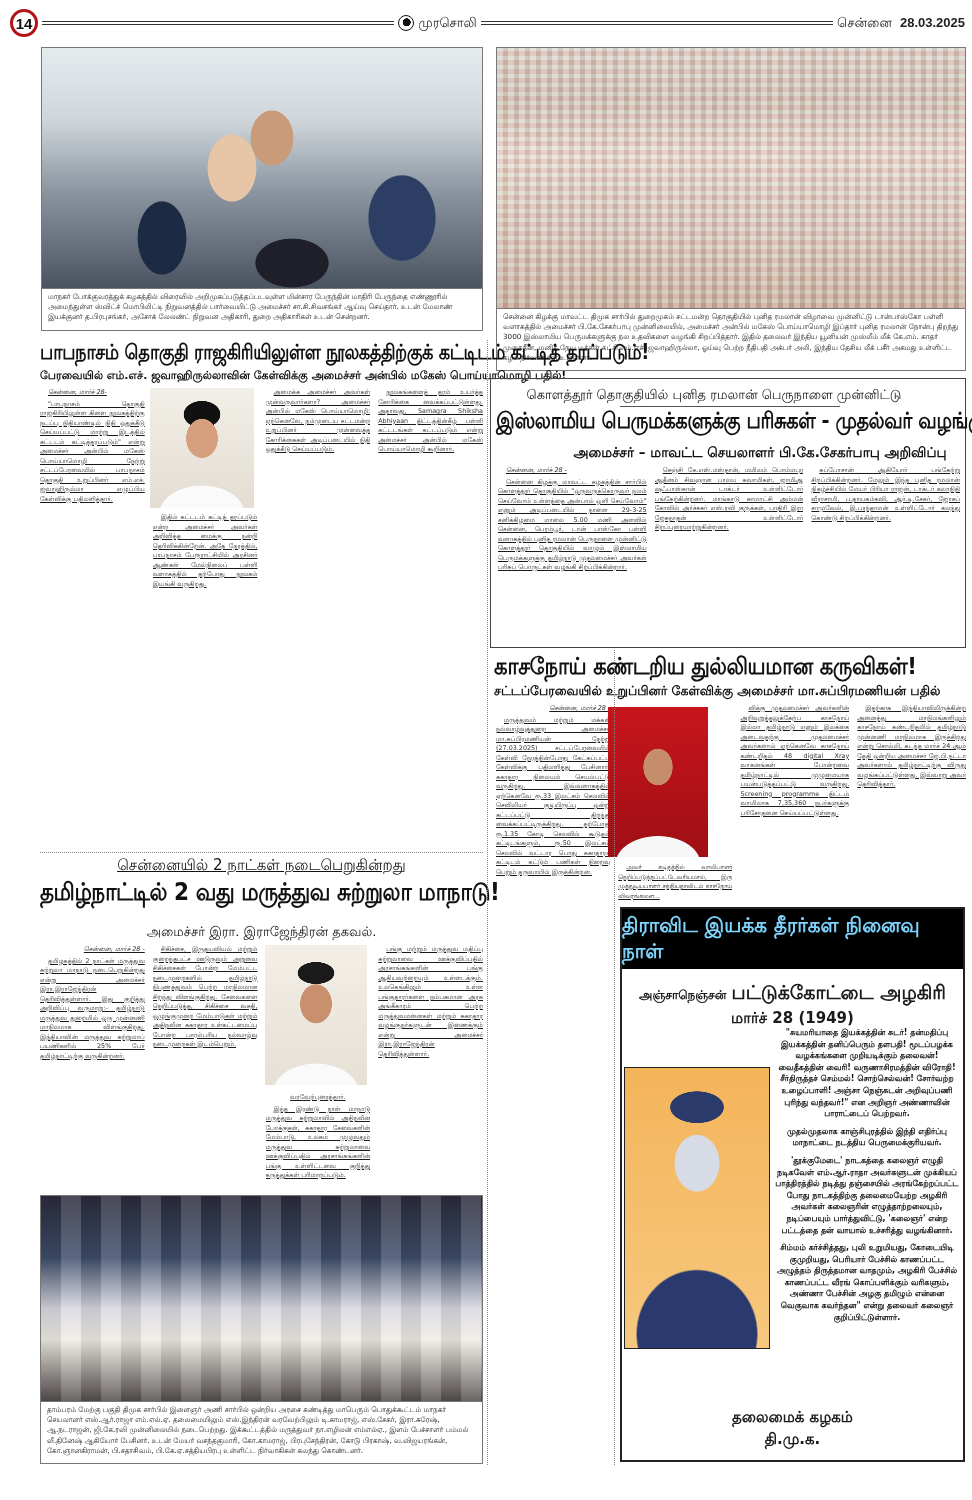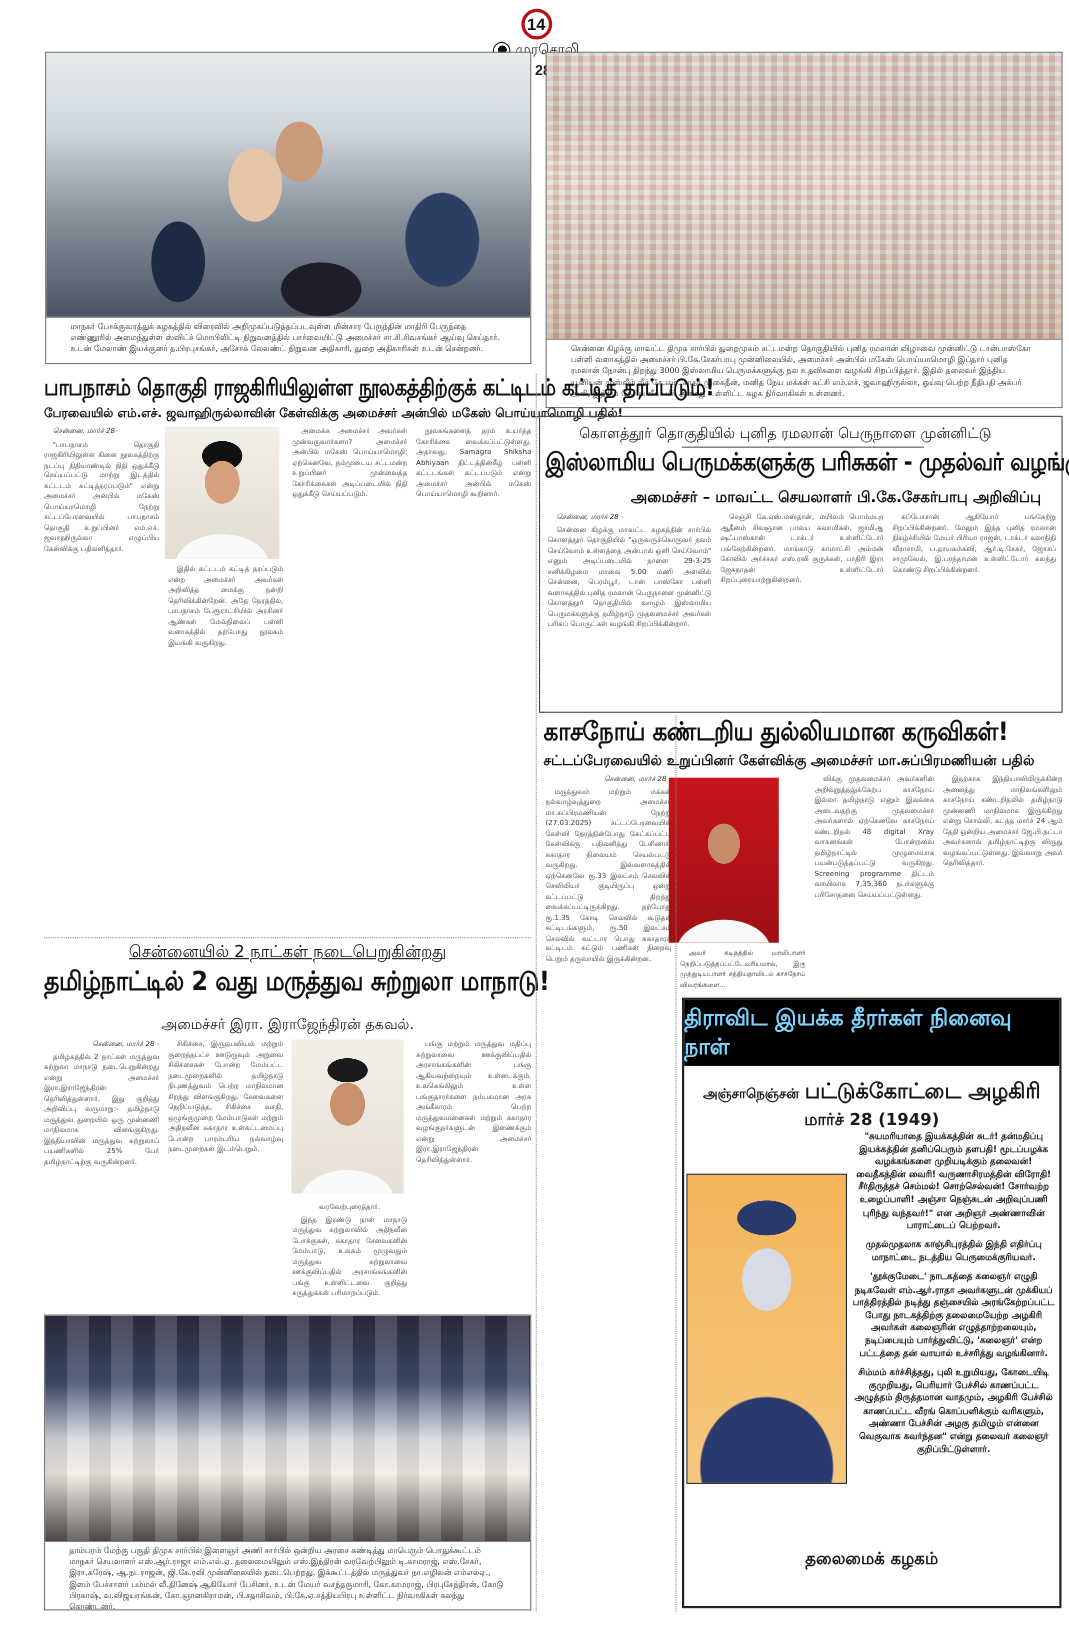--- a/index.html
+++ b/index.html
@@ -1,31 +1,31 @@
 <!DOCTYPE html>
 <html><head>
 <meta charset="utf-8">
 <style>
   * { box-sizing: border-box; margin: 0; padding: 0; }
   html, body { width: 972px; height: 1500px; background: #ffffff; overflow: hidden; }
   body { font-family: "DejaVu Sans", sans-serif; color: #1a1a1a; position: relative; }
 
   
-  .masthead { position: absolute; left: 10px; top: 8px; width: 955px; height: 30px; display: flex; align-items: center; flex-direction: column; }
+  .masthead { position: absolute; left: 10px; top: 8px; width: 955px; height: 30px; display: flex; align-items: center; }
   .page-num { width: 28px; height: 28px; border-radius: 50%; border: 3px solid #b31217; display: flex; align-items: center; justify-content: center; font: bold 15px "Liberation Sans", sans-serif; color: #111; background: #fff; flex: none; }
   .rule { flex: 1; height: 4px; border-top: 1px solid #333; border-bottom: 1px solid #333; margin: 0 4px; }
   .logo { display: flex; align-items: center; gap: 4px; font-size: 13px; color: #222; }
   .logo-mark { width: 16px; height: 16px; border-radius: 50%; border: 1.5px solid #111; background: radial-gradient(circle at 55% 45%, #111 35%, #fff 38%); }
   .dateline { font: 13px "Liberation Sans", sans-serif; color: #222; display: flex; gap: 8px; }
   .dateline b { font-weight: bold; }
   .photo { position: absolute; border: 1px solid #777; overflow: hidden; }
-  .caption { position: absolute; font-size: 7.2px; line-height: 10.2px; color: #222; padding: 3px 22px; border: 1px solid #777; border-top: none; background: #fff; overflow: hidden; }
+  .caption { position: absolute; font-size: 7.2px; line-height: 10.2px; color: #222; padding: 3px 6px; border: 1px solid #777; border-top: none; background: #fff; overflow: hidden; }
   .headline-xl { position: absolute; font-family: "DejaVu Sans", sans-serif; font-weight: bold; color: #111; white-space: nowrap; letter-spacing: -0.5px; transform-origin: left top; }
   .sub { position: absolute; font-weight: bold; color: #111; white-space: nowrap; text-align: center; }
-  .cols { position: absolute; display: flex; gap: 8px; }
+  .cols { position: absolute; display: flex; gap: 8px; text-decoration: underline; }
   .col { flex: 1; font-size: 6.4px; line-height: 9.5px; color: #333; text-align: justify; overflow: hidden; }
   .col p { margin-bottom: 2px; text-indent: 8px; }
   .col .lead { color: #222; font-style: italic; }
   .dotted-v { position: absolute; border-left: 1px dotted #888; }
   .dotted-h { position: absolute; border-top: 1px dotted #888; }
   .portrait { position: absolute; overflow: hidden; }
 
   
   .ph-bus { background:
       radial-gradient(ellipse 40px 55px at 190px 120px, #e7c6a8 0 60%, transparent 62%),
@@ -192,14 +192,15 @@
   <div class="memorial-date">மார்ச் 28 (1949)</div>
   <div class="portrait ph-azhagiri" style="left:2px; top:158px; width:146px; height:282px; border:1px solid #222;"></div>
   <div class="memorial-text">
     <p>"சுயமரியாதை இயக்கத்தின் சுடர்! தன்மதிப்பு இயக்கத்தின் தனிப்பெரும் தளபதி! மூடப்பழக்க வழக்கங்களை முறியடிக்கும் தலைவன்! வைதீகத்தின் வைரி! வருணாசிரமத்தின் விரோதி! சீர்திருத்தச் செம்மல்! சொற்செல்வன்! சோர்வற்ற உழைப்பாளி! அஞ்சா நெஞ்சுடன் அறிவுப்பணி புரிந்து வந்தவர்!" என அறிஞர் அண்ணாவின் பாராட்டைப் பெற்றவர்.</p>
     <p>முதல்முதலாக காஞ்சிபுரத்தில் இந்தி எதிர்ப்பு மாநாட்டை நடத்திய பெருமைக்குரியவர்.</p>
     <p>'தூக்குமேடை' நாடகத்தை கலைஞர் எழுதி நடிகவேள் எம்.ஆர்.ராதா அவர்களுடன் முக்கியப் பாத்திரத்தில் நடித்து தஞ்சையில் அரங்கேற்றப்பட்ட போது நாடகத்திற்கு தலைமையேற்ற அழகிரி அவர்கள் கலைஞரின் எழுத்தாற்றலையும், நடிப்பையும் பார்த்துவிட்டு, 'கலைஞர்' என்ற பட்டத்தை தன் வாயால் உச்சரித்து வழங்கினார்.</p>
     <p>சிம்மம் கர்ச்சித்தது, புலி உறுமியது, கோடையிடி குமுறியது, பெரியார் பேச்சில் காணப்பட்ட அழுத்தம் திருத்தமான வாதமும், அழகிரி பேச்சில் காணப்பட்ட வீரங் கொப்பளிக்கும் வரிகளும், அண்ணா பேச்சின் அழகு தமிழும் என்னை வெகுவாக கவர்ந்தன" என்று தலைவர் கலைஞர் குறிப்பிட்டுள்ளார்.</p>
   </div>
   <div class="memorial-sign">
     <div>தலைமைக் கழகம்</div>
+    <div>தி.மு.க.</div>
   </div>
 </section>
 
 </body></html>

